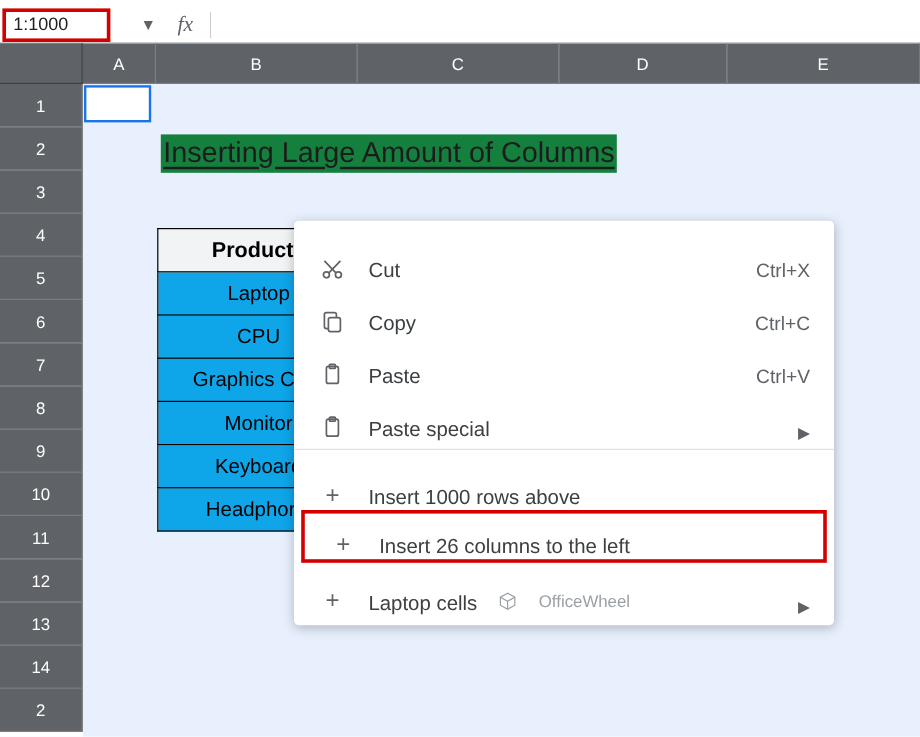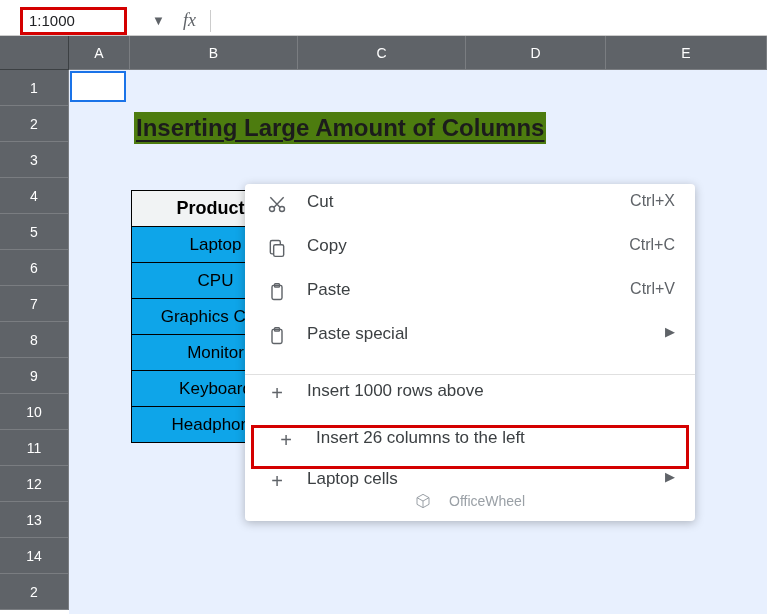--- a/index.html
+++ b/index.html
@@ -13,24 +13,24 @@
   }
   .formula-bar {
     display: flex;
     align-items: center;
     height: 36px;
     border-bottom: 1px solid #ccc;
     background: #fff;
     padding-top: 6px;
   }
   .name-box {
-    width: 107px;
+    width: 90px;
     height: 28px;
     border: 3px solid #d40000;
-    margin-left: 20px;
+    margin-left: 2px;
     display: flex;
     align-items: center;
     padding: 0 6px;
     font-size: 15px;
     color: #202124;
     font-family: Arial, sans-serif;
   }
   .dropdown-arrow {
     margin-left: 25px;
     font-size: 13px;
@@ -122,25 +122,25 @@
     left: 1px;
     top: 1px;
   }
 
   .title-text {
     position: absolute;
     left: 65px;
     top: 42px;
     font-family: Arial, sans-serif;
     font-size: 24px;
-    font-weight: bold;
+    font-weight: normal;
     color: #1c1c1c;
     text-decoration: underline;
     text-underline-offset: 4px;
-    background: #4d7c0f;
+    background: #15803d;
     padding: 2px 2px;
   }
 
   .data-table {
     position: absolute;
     left: 62px;
     top: 120px;
     border-collapse: collapse;
   }
   .data-table th, .data-table td {
@@ -163,21 +163,21 @@
     top: 184px;
     width: 450px;
     background: #fff;
     box-shadow: 0 2px 10px rgba(0,0,0,0.25);
     border-radius: 4px;
     padding: 8px 0;
     font-family: "Google Sans", Arial, sans-serif;
   }
   .menu-item {
     display: flex;
-    align-items: flex-start;
+    align-items: flex-end;
     height: 44px;
     padding: 0 20px;
     font-size: 17px;
     color: #3c4043;
     cursor: pointer;
   }
   .menu-icon {
     width: 24px;
     height: 24px;
     margin-right: 18px;

